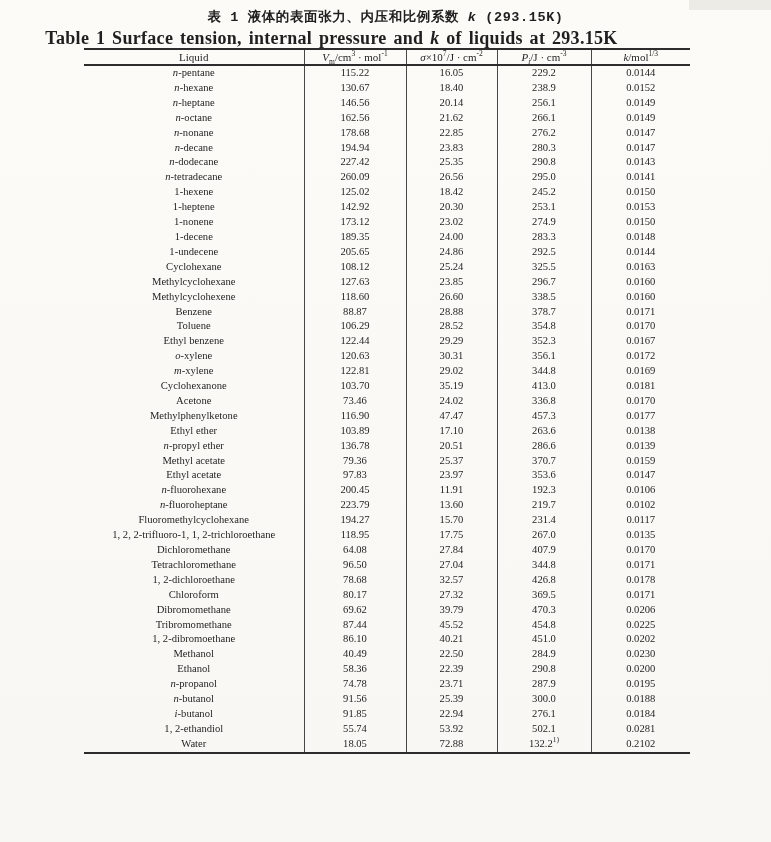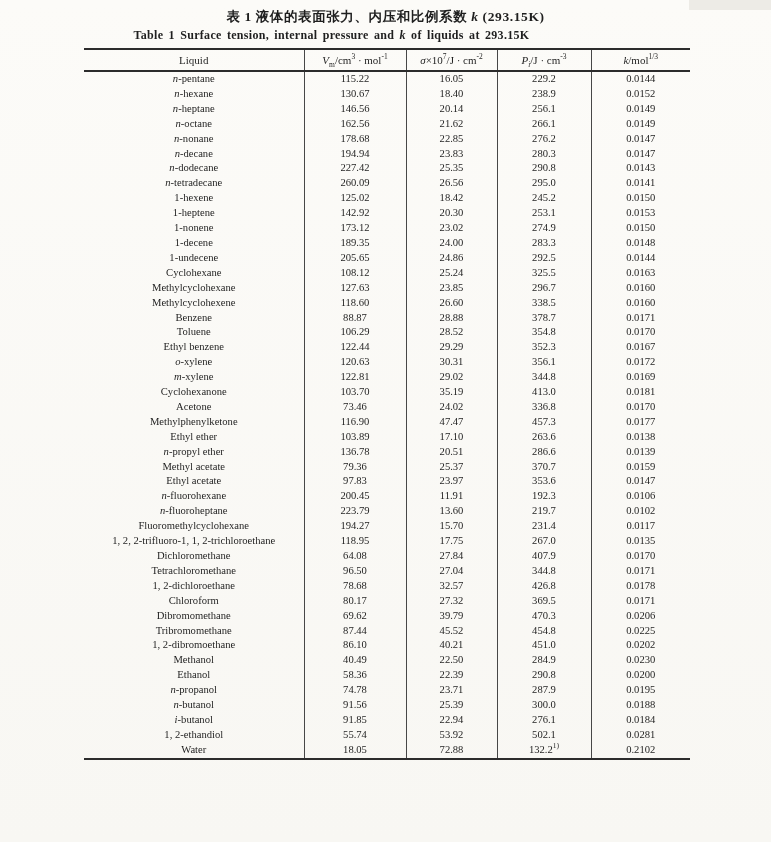--- a/index.html
+++ b/index.html
@@ -19,36 +19,37 @@
   .scan-artifact {
     position: absolute; top: 0; right: 0;
     width: 82px; height: 10px;
     background: #edebe6;
   }
   .title-zh {
     position: absolute; top: 8px; left: 0; width: 771px;
     text-align: center;
     font-size: 13.5px; font-weight: bold; letter-spacing: 0.6px;
     white-space: nowrap;
+    font-family: Liberation Mono, monospace;
   }
   .title-en {
     position: absolute; top: 28px; left: 0; width: 663px;
     text-align: center;
-    font-size: 12px; font-weight: bold; letter-spacing: 0.3px;
+    font-size: 18px; font-weight: bold; letter-spacing: 0.3px;
     word-spacing: 2px;
     white-space: nowrap;
   }
   table.liquids {
     position: absolute; top: 48px; left: 84px; width: 606px;
     border-collapse: collapse; table-layout: fixed;
     border-top: 2px solid #2c2c2c;
     border-bottom: 2px solid #2c2c2c;
   }
   thead th {
-    height: 22px;
+    height: 16px;
     font-weight: normal;
     font-size: 11px;
     text-align: center;
     vertical-align: middle;
     border-bottom: 2px solid #2c2c2c;
     padding: 0;
     white-space: nowrap;
   }
   tbody td {
     height: 14.9px;

